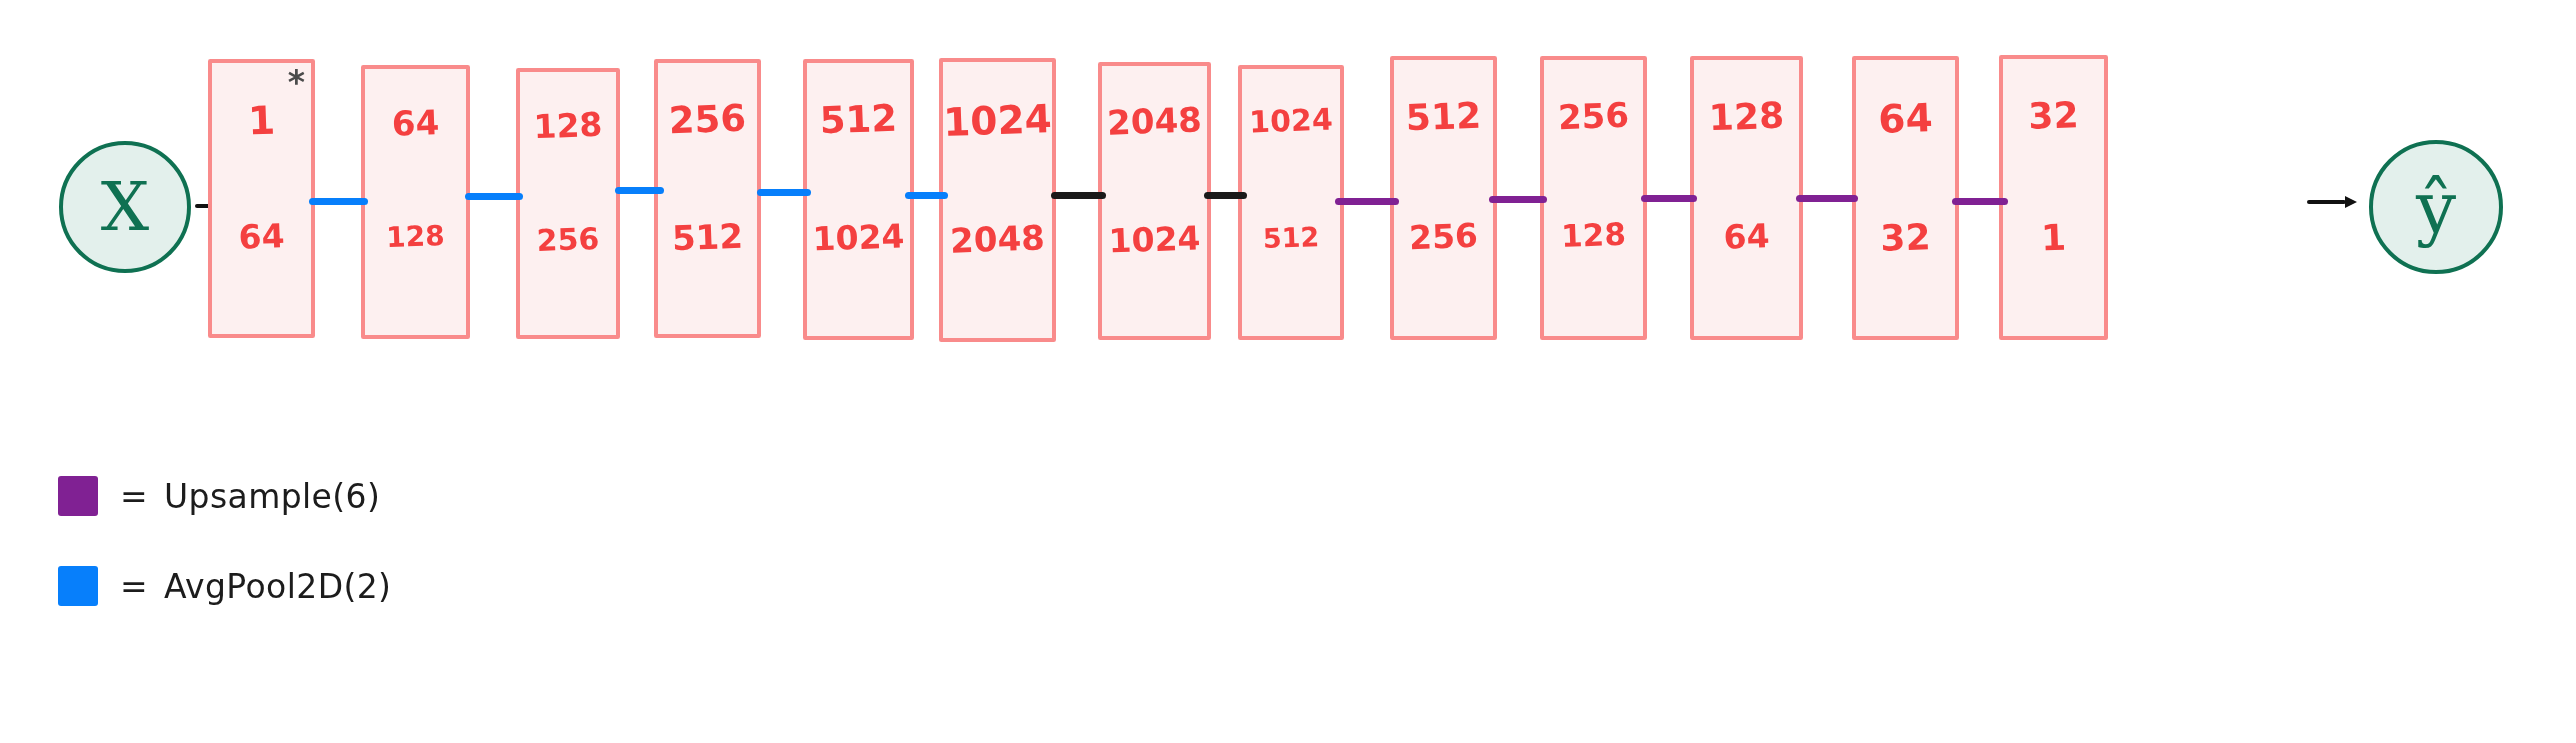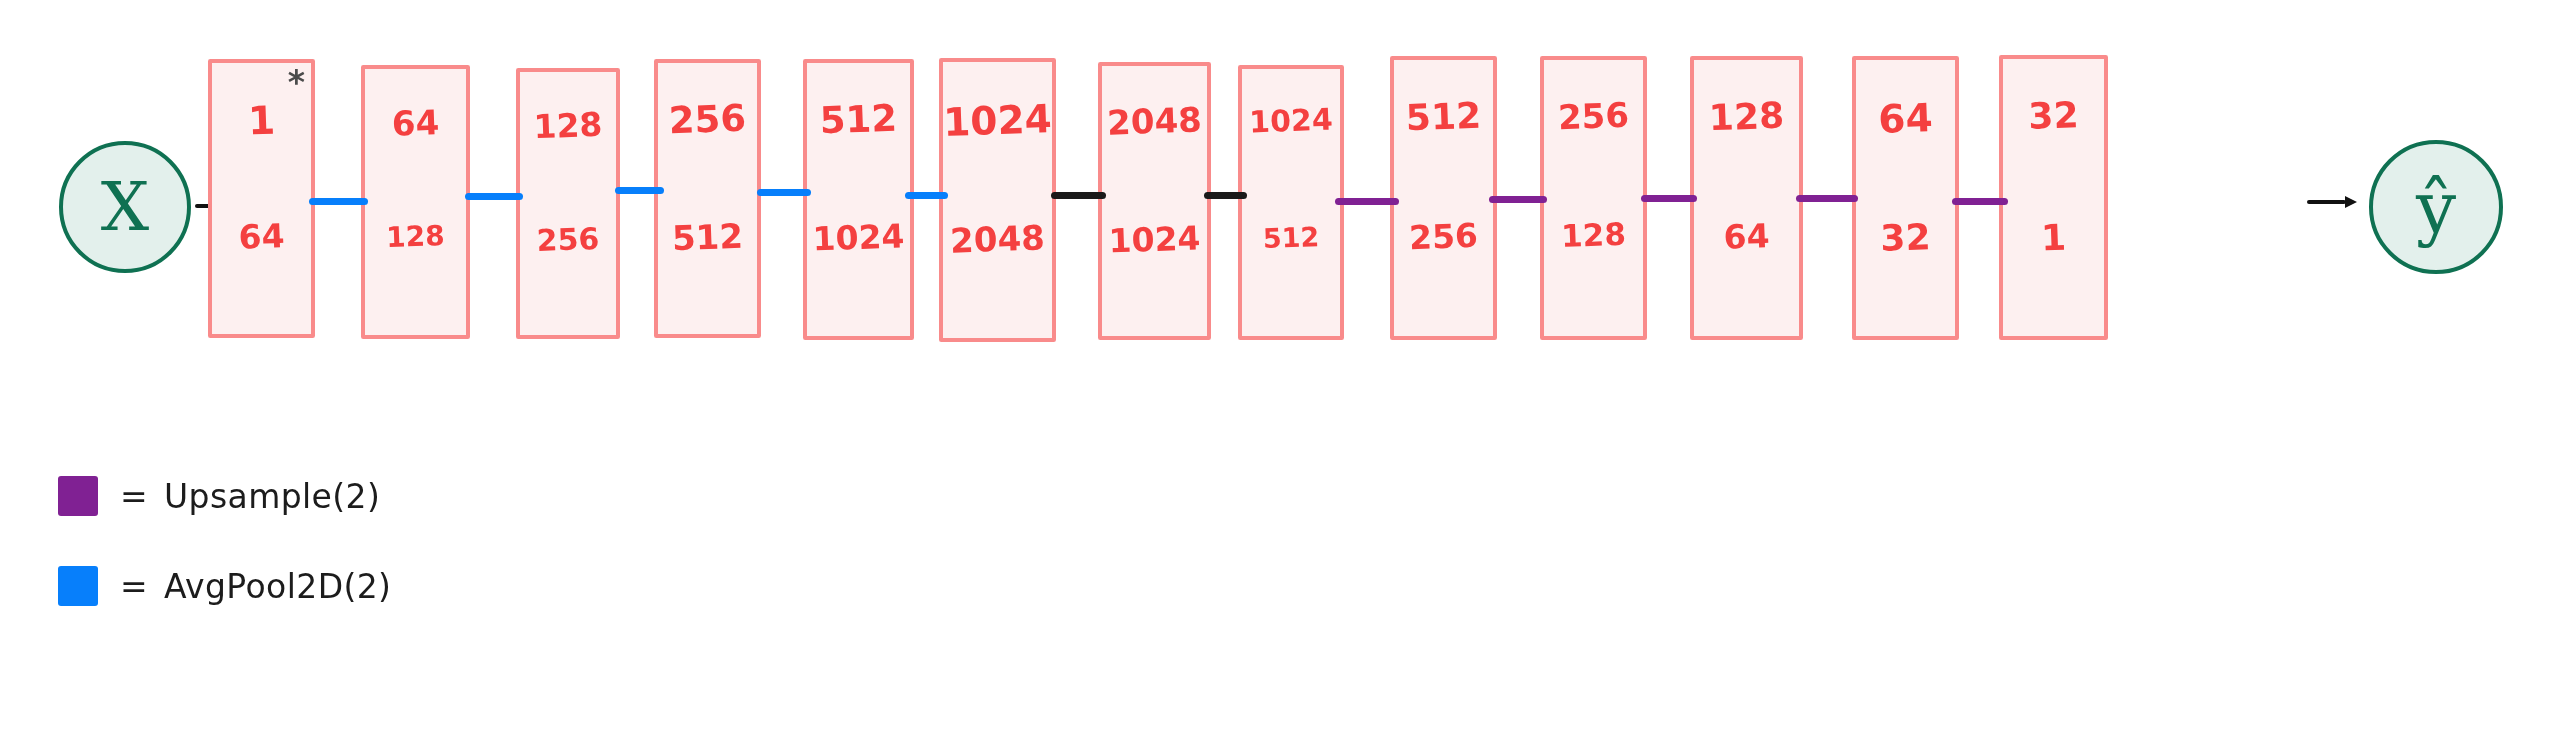--- a/index.html
+++ b/index.html
@@ -164,21 +164,21 @@
   </div>
 
   <div class="io-node" id="output-node" style="left: 2369px; top: 140px; width: 134px; height: 134px; background: rgb(227, 240, 236); border-color: rgb(15, 113, 82);">
     <span class="glyph" style="font-size:71px;">ŷ</span>
   </div>
 
   <div class="legend" style="left:0;top:0;">
     <div class="legend-row" style="left:58px;top:476px;">
       <div class="swatch" id="sw0" style="background: rgb(128, 33, 147);"></div>
       <div class="eq">=</div>
-      <div class="legend-text">Upsample(2)</div>
+      <div class="legend-text">Upsample(6)</div>
     </div>
     <div class="legend-row" style="left:58px;top:566px;">
       <div class="swatch" id="sw1" style="background: rgb(7, 127, 251);"></div>
       <div class="eq">=</div>
       <div class="legend-text">AvgPool2D(2)</div>
     </div>
   </div>
 
 </div>
 

